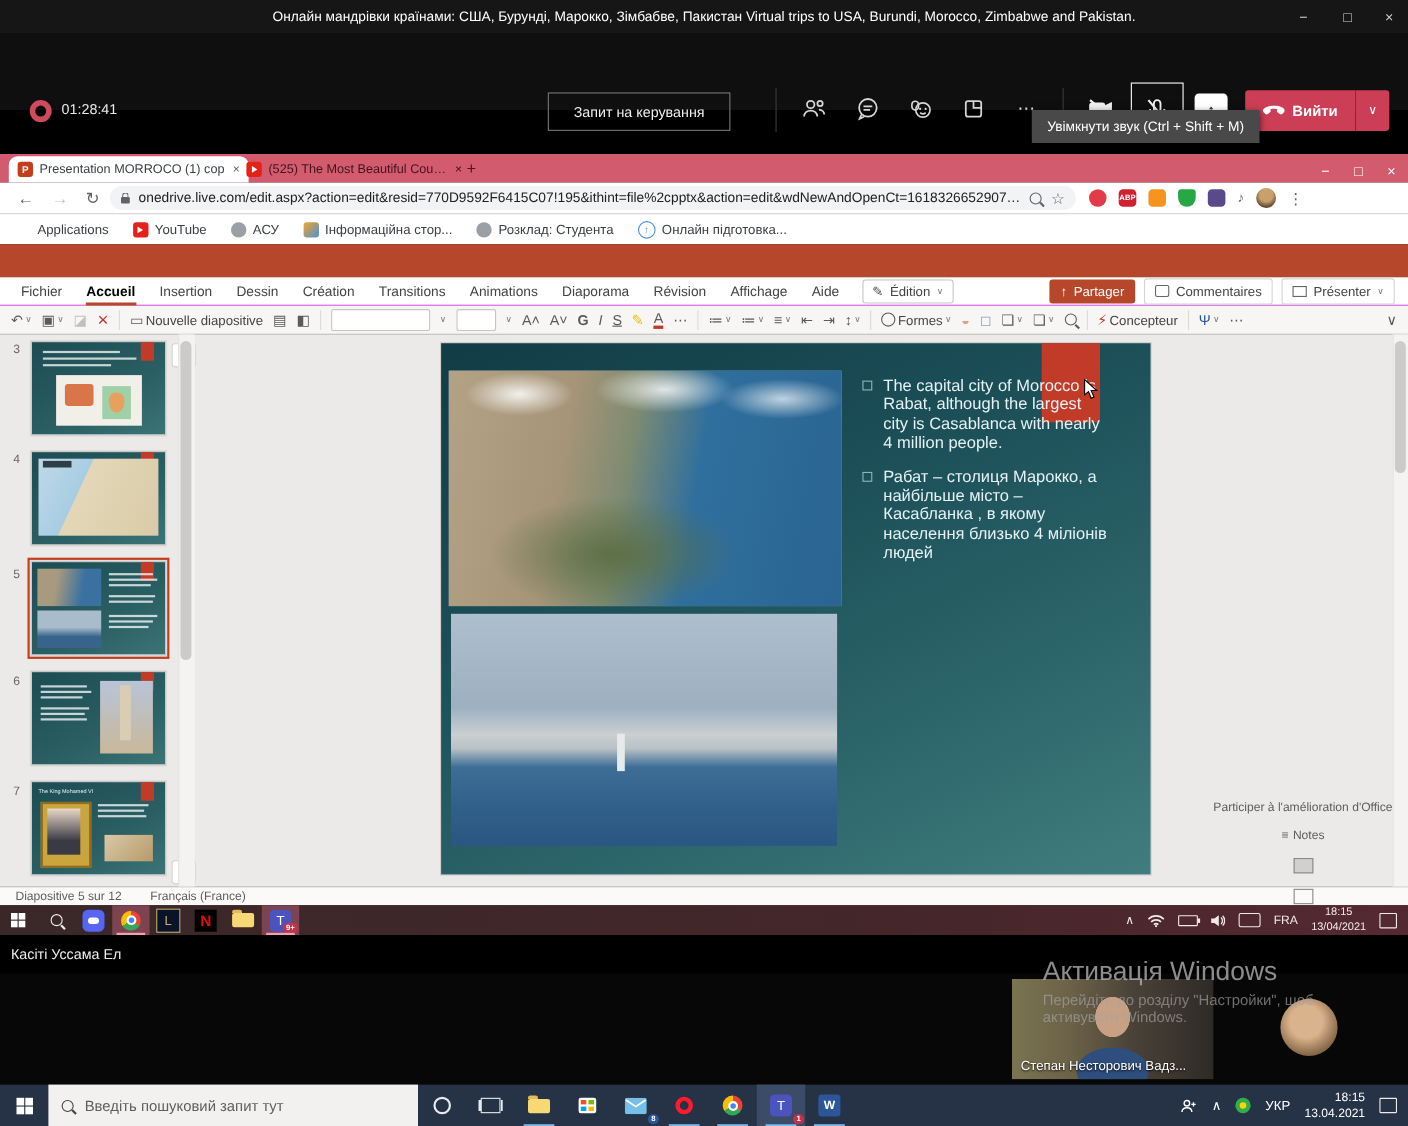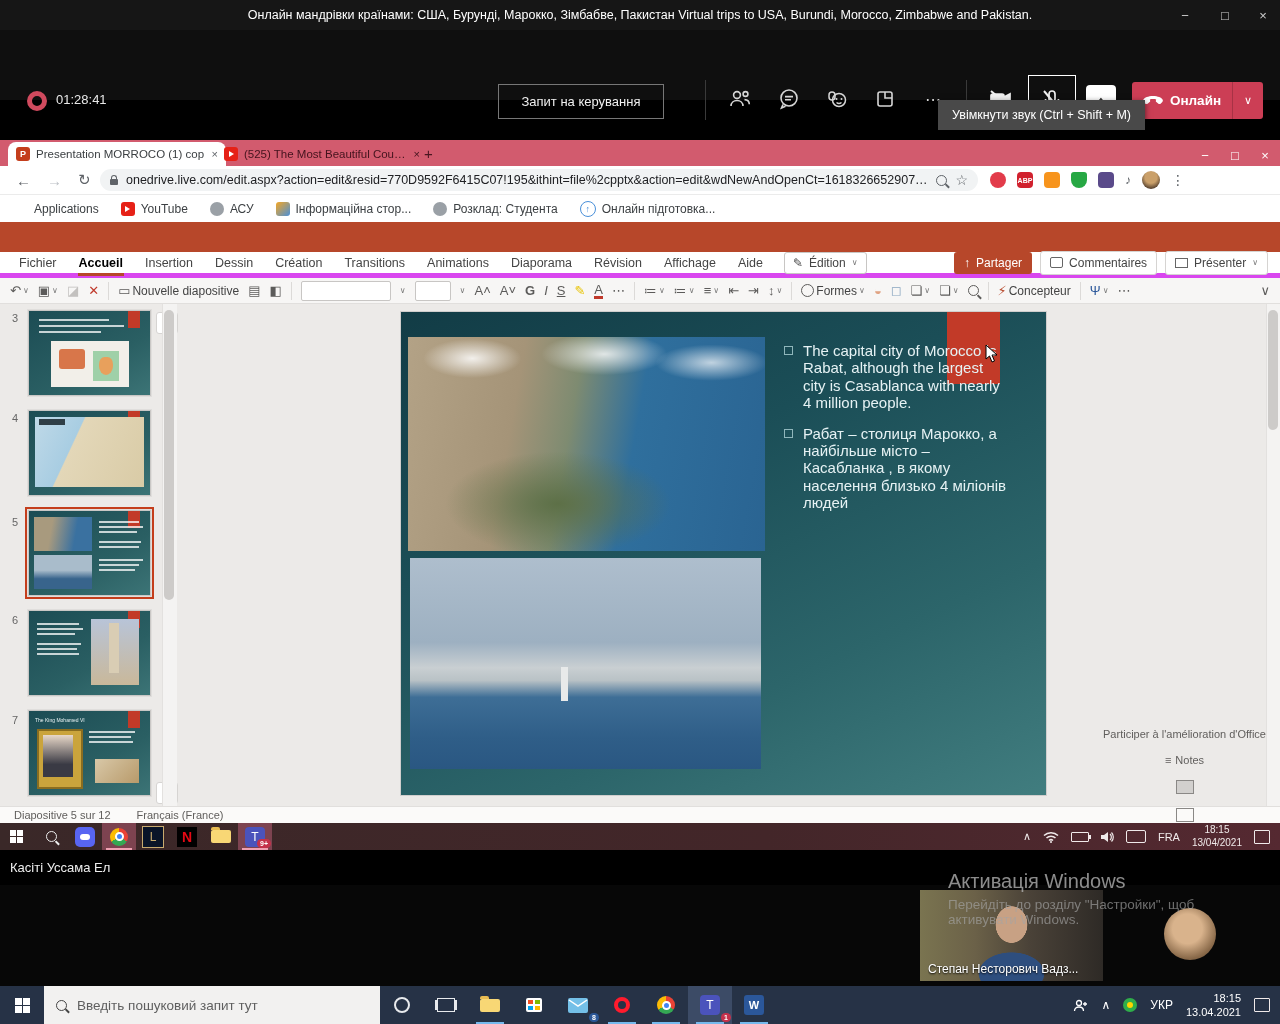--- a/index.html
+++ b/index.html
@@ -57,21 +57,21 @@
   #waffle{left:10px;top:228px;width:18px;height:18px;display:grid;grid-template-columns:repeat(3,4px);
     grid-template-rows:repeat(3,4px);gap:2px;}
   #waffle i{background:#fff;}
   #ppname{left:40px;top:229px;font-size:13.5px;font-weight:bold;}
   #ppdoc{left:116px;top:230px;font-size:12px;gap:6px;}
   #ppsearch{left:490px;top:226px;width:306px;height:21px;background:rgba(255,255,255,.55);border-radius:2px;
     padding:0 8px;gap:7px;color:#4a3a35;font-size:12px;}
   #premium{right:48px;top:229px;font-size:12px;gap:6px;}
   #okav{left:1243px;top:226px;width:21px;height:21px;border:1.5px solid #fff;border-radius:50%;
     justify-content:center;font-size:9.5px;font-weight:bold;}
-  #menubar{left:0;top:252px;width:1280px;height:26px;background:#fff;border-bottom:5px solid #d946ef;
+  #menubar{left:0;top:252px;width:1280px;height:26px;background:#fff;border-bottom:1px solid #d946ef;
     padding-left:8px;box-sizing:border-box;}
   .mtab{padding:0 11px;font-size:12.5px;color:#444;height:26px;display:flex;align-items:center;position:relative;}
   .mtab.sel{font-weight:bold;color:#000000;}
   .mtab.sel::after{content:"";position:absolute;left:10px;right:10px;bottom:0;height:3px;background:#b7472a;}
   #editbtn{margin-left:10px;gap:6px;border:1px solid #c8c6c4;border-radius:3px;height:20px;padding:0 8px;
     font-size:12px;color:#444;}
   #mb-right{margin-left:auto;gap:8px;padding-right:12px;}
   #partager{background:#b7472a;color:#fff;height:22px;border-radius:3px;padding:0 10px;gap:6px;font-size:12px;}
   .mb-btn{border:1px solid #d6d4d2;height:22px;border-radius:3px;padding:0 9px;gap:6px;font-size:12px;color:#444;background:#fff;}
   #ribbon{left:0;top:278px;width:1280px;height:26px;background:#f7f6f5;border-bottom:1px solid #e1dfdd;
@@ -151,21 +151,21 @@
     align-items:center;justify-content:center;font-size:14px;font-weight:bold;}
   .ptile{position:absolute;top:896px;height:82px;background:#2c2c2e;}
   .pname{position:absolute;left:8px;right:24px;bottom:5px;color:#fff;font-size:12px;
     text-shadow:0 1px 2px #000;display:flex;align-items:center;gap:6px;}
   .pname .nm{overflow:hidden;white-space:nowrap;text-overflow:ellipsis;}
   #vidtile{background:
       radial-gradient(ellipse 26px 30px at 50% 38%,#c8a184 0%,#c8a184 60%,rgba(0,0,0,0) 62%),
       radial-gradient(ellipse 46px 30px at 50% 92%,#2e4e7e 0%,#2e4e7e 70%,rgba(0,0,0,0) 72%),
       linear-gradient(90deg,#7a7450 0%,#6b6148 30%,#4a4238 60%,#2e2a26 100%);}
   #watermark{left:948px;top:870px;color:rgba(175,175,175,.8);z-index:5;pointer-events:none;}
-  #wm1{font-size:20px;}
+  #wm1{font-size:24px;}
   #wm2{font-size:13.5px;margin-top:4px;color:rgba(165,165,165,.65);}
   #wm3{font-size:13.5px;color:rgba(165,165,165,.65);}
 
   
   #bar2{left:0;top:986px;width:1280px;height:38px;background:#263246;}
   .b2tile{height:38px;width:44px;display:flex;align-items:center;justify-content:center;position:relative;}
   .b2tile.on::after{content:"";position:absolute;left:8px;right:8px;bottom:0;height:2px;background:#76b9ed;}
   .b2tile.hl{background:#3c4b66;}
   #searchbox{width:336px;height:38px;background:#f2f1f0;display:flex;align-items:center;gap:10px;
     padding:0 12px;box-sizing:border-box;color:#5f5f5f;font-size:13.5px;}
@@ -277,21 +277,21 @@
         <path d="M12 17.5V22M8.5 22h7"></path>
             <path d="M4 3l16 19" stroke-width="2"></path>
           </g>
         </svg>
     </div>
     <div class="abs flex" id="share-btn">↑</div>
     <div class="abs flex" id="leave-btn">
       <svg width="20" height="10" viewBox="0 0 20 10">
           <path fill="#fff" d="M10 0C5 0 1.6 1.8.6 3.2c-.7 1-.6 2 .1 2.9l1.7 1.6c.6.6 1.5.5 2.2 0l2-1.6c.5-.4.7-1 .5-1.7l-.3-1c1.9-.6 4.5-.6 6.4 0l-.3 1c-.2.7 0 1.3.5 1.7l2 1.6c.7.5 1.6.6 2.2 0l1.7-1.6c.7-.9.8-1.9.1-2.9C18.4 1.8 15 0 10 0z"></path>
         </svg>
-      <span>Онлайн</span>
+      <span>Вийти</span>
     </div>
     <div class="abs flex" id="leave-chev">∨</div>
   </div>
 
   <div class="abs flex" id="tooltip">Увімкнути звук (Ctrl + Shift + M)</div>
 
   <div class="abs" id="tabstrip">
     <div id="cwin" class="abs flex" style="right:0;top:0;">
       <div class="winbtn flex">−</div>
       <div class="winbtn flex">□</div>

